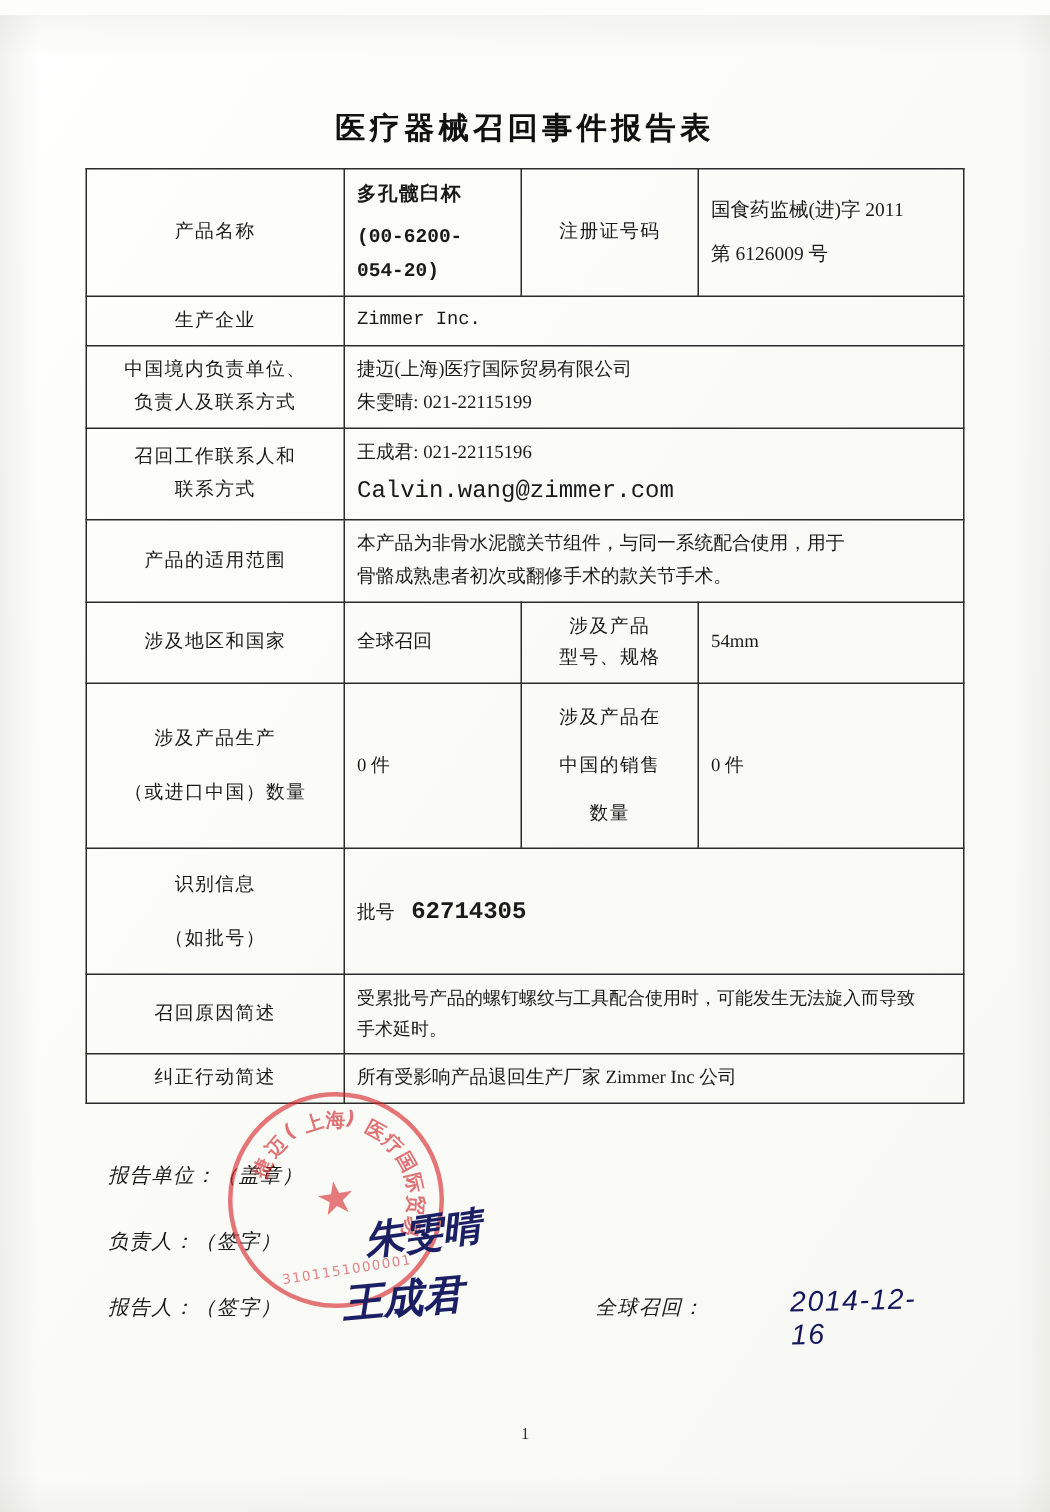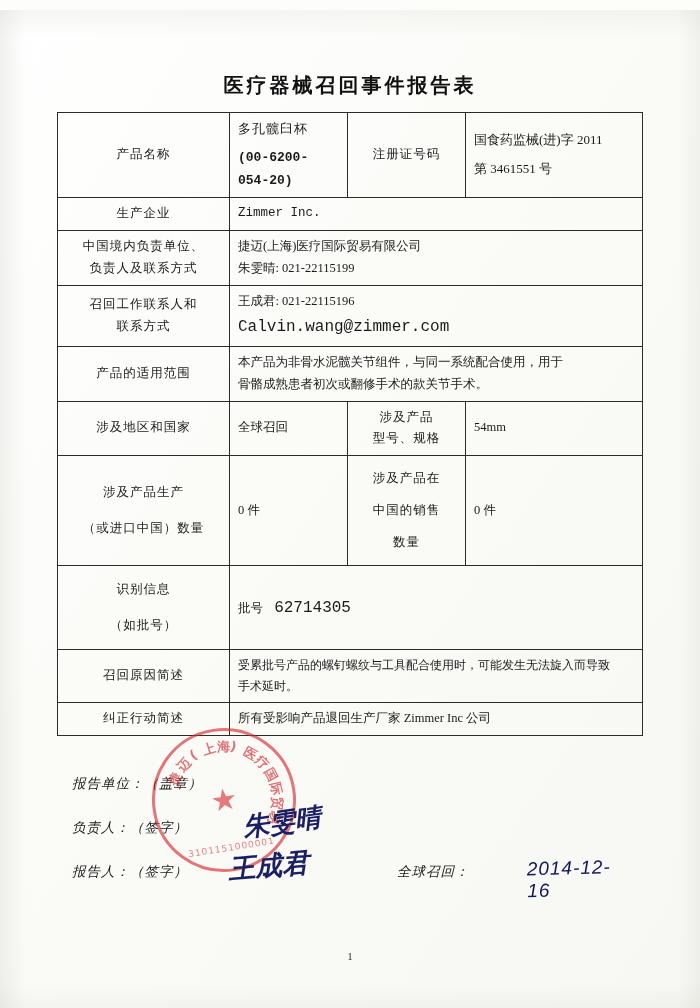--- a/index.html
+++ b/index.html
@@ -75,28 +75,28 @@
     letter-spacing: 1px;
   }
   td.value {
     text-align: left;
     font-size: 12.5px;
   }
   .two-line {
     line-height: 2.0;
   }
   .bold {
-    font-weight: normal;
+    font-weight: bold;
   }
   .mono {
     font-family: "Liberation Mono", monospace;
     font-size: 16px;
   }
   .prodname-line1 {
-    font-weight: normal;
+    font-weight: bold;
     font-size: 13px;
     letter-spacing: 1px;
   }
   .prodname-line2 {
     font-weight: bold;
     font-family: "Liberation Mono", monospace;
     font-size: 13px;
     padding-top: 6px;
   }
   .regno-line {
@@ -241,21 +241,21 @@
 
       <tr>
         <td class="label">产品名称</td>
         <td class="value">
           <div class="prodname-line1">多孔髋臼杯</div>
           <div class="prodname-line2">(00-6200-054-20)</div>
         </td>
         <td class="label-sub">注册证号码</td>
         <td class="value">
           <div class="regno-line">国食药监械(进)字 2011</div>
-          <div class="regno-line">第 3461551 号</div>
+          <div class="regno-line">第 6126009 号</div>
         </td>
       </tr>
 
       <tr>
         <td class="label">生产企业</td>
         <td class="value mono" colspan="3">Zimmer Inc.</td>
       </tr>
 
       <tr>
         <td class="label">

